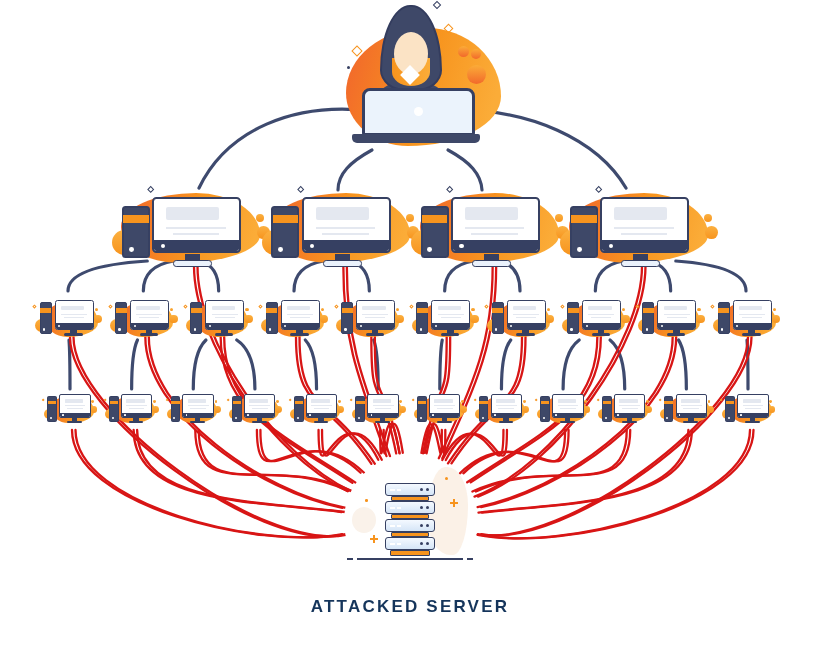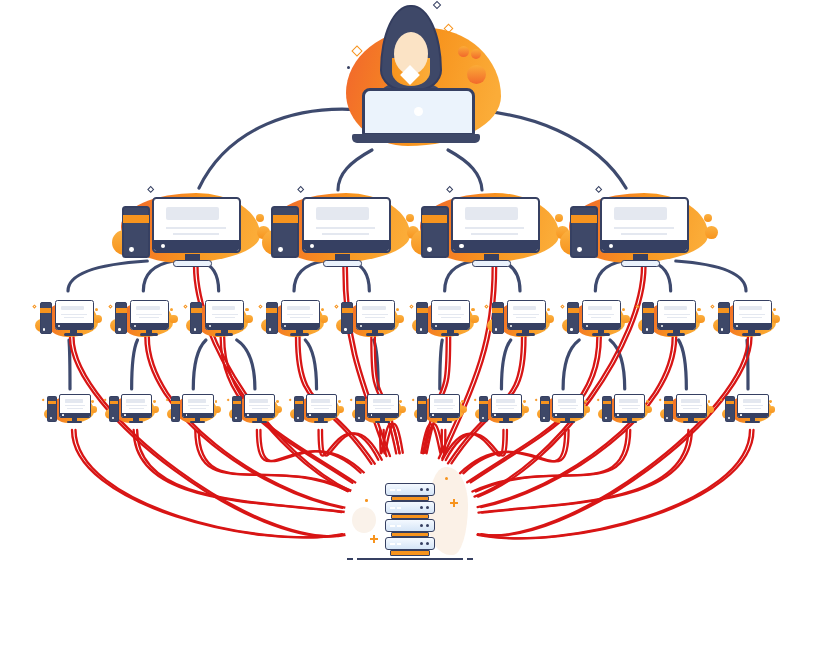--- a/index.html
+++ b/index.html
@@ -815,13 +815,14 @@
       </div>
     <span class="sv-ground"></span>
     <span class="sv-gdl"></span>
     <span class="sv-gdr"></span>
     <span class="sv-plus sv-p1"></span>
     <span class="sv-plus sv-p2"></span>
     <span class="sv-dot sv-d1"></span>
     <span class="sv-dot sv-d2"></span>
   </div>
 
+  <div id="server-label">ATTACKED SERVER</div>
 </div>
 
 </body></html>

